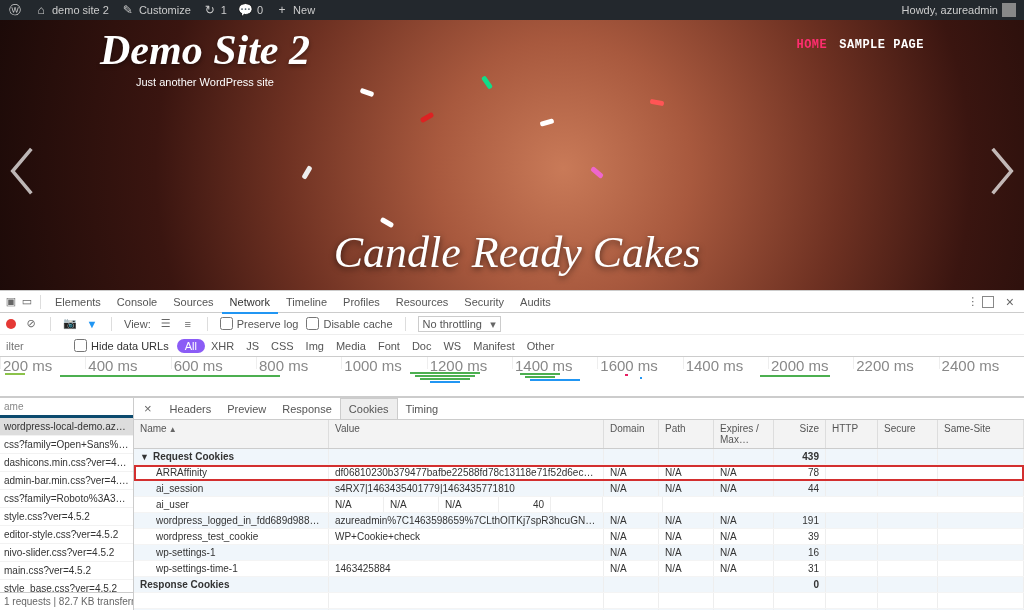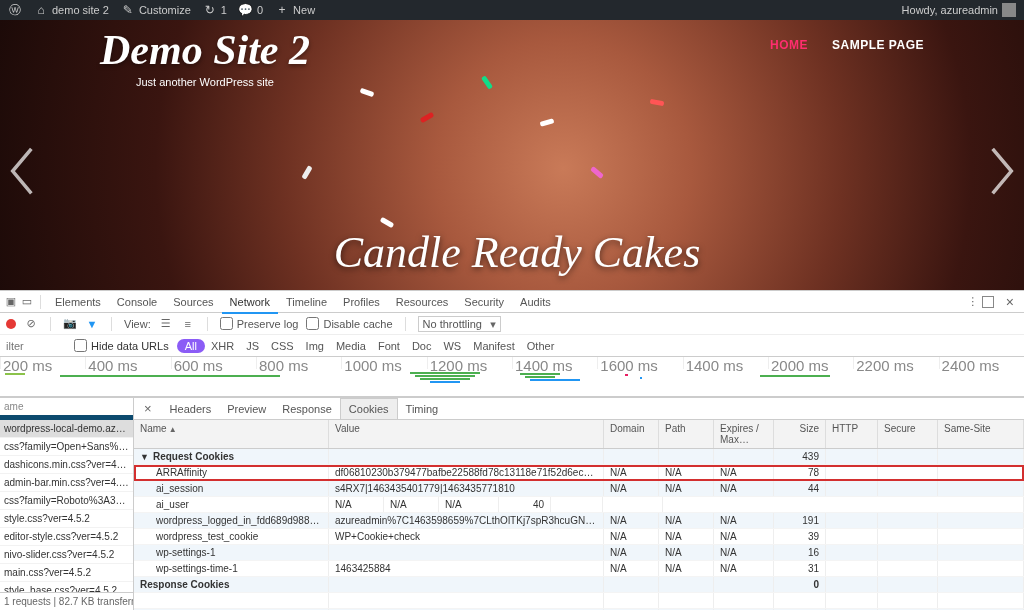--- a/index.html
+++ b/index.html
@@ -11,21 +11,21 @@
 .wp-item { display: flex; align-items: center; gap: 4px; color: #ccc; cursor: pointer; }
 .wp-icon { width: 14px; height: 14px; display: inline-flex; align-items: center; justify-content: center; font-size: 12px; }
 .wp-avatar { width: 14px; height: 14px; background: #888; }
 
 
 .hero { height: 270px; position: relative; background: radial-gradient(circle at 55% 55%, #c97a58 0%, #a8593e 22%, #6e3122 48%, #3a1510 70%, #1c0a08 100%); overflow: hidden; }
 .sprinkle { position: absolute; width: 14px; height: 5px; border-radius: 2px; }
 .hero-top { position: absolute; top: 12px; left: 0; right: 0; display: flex; justify-content: space-between; align-items: flex-start; padding: 0 100px 0 100px; }
 .site-title { font-family: "Brush Script MT", cursive; font-size: 42px; color: #fff; font-style: italic; font-weight: bold; line-height: 0.9; text-shadow: 0 2px 4px rgba(0,0,0,0.4); }
 .tagline { font-size: 11px; color: #fff; margin-top: 6px; text-align: center; }
-.nav { display: flex; gap: 24px; margin-top: 6px; font-size: 12px; font-weight: bold; letter-spacing: 0.5px; }
+.nav { display: flex; gap: 12px; margin-top: 6px; font-size: 12px; font-weight: bold; letter-spacing: 0.5px; font-family: Liberation Mono, monospace; }
 .nav-home { color: #ff2d6f; }
 .nav-sample { color: #fff; }
 .hero-caption { position: absolute; bottom: 12px; left: 0; right: 0; text-align: center; font-family: "Brush Script MT", cursive; font-size: 44px; color: #fff; font-style: italic; text-shadow: 0 2px 6px rgba(0,0,0,0.6); padding-left: 10px; }
 .arrow-l, .arrow-r { position: absolute; top: 50%; transform: translateY(-20%); width: 28px; height: 42px; color: #fff; opacity: 0.7; cursor: pointer; }
 .arrow-l { left: 8px; } .arrow-r { right: 8px; }
 
 
 .devtools { height: 320px; border-top: 1px solid #ccc; display: flex; flex-direction: column; background: #fff; font-size: 11px; }
 .dt-tabs { display: flex; align-items: center; border-bottom: 1px solid #ccc; height: 22px; padding: 0 4px; gap: 2px; }
 .dt-tab { padding: 4px 8px; color: #555; cursor: pointer; }
@@ -48,21 +48,21 @@
 .dt-type.all { background: #8b5cf6; color: #fff; border-radius: 8px; padding: 1px 8px; }
 
 .timeline { height: 40px; border-bottom: 1px solid #ccc; position: relative; overflow: hidden; }
 .tl-ticks { position: absolute; top: 0; left: 0; right: 0; height: 12px; display: flex; font-size: 15px; color: #888; }
 .tl-tick { flex: 1; border-left: 1px solid #eee; padding-left: 2px; }
 .tl-bars { position: absolute; top: 14px; left: 0; right: 0; height: 24px; }
 .tl-bar { position: absolute; height: 2px; }
 
 .dt-body { flex: 1; display: flex; overflow: hidden; border-top: 1px solid #ccc; }
 .dt-side { width: 134px; border-right: 1px solid #ccc; display: flex; flex-direction: column; overflow: hidden; }
-.dt-side-head { font-size: 10px; color: #888; padding: 3px 4px; border-bottom: 5px solid #0c4a6e; }
+.dt-side-head { font-size: 10px; color: #888; padding: 3px 4px; border-bottom: 3px solid #0c4a6e; }
 .dt-reqlist { flex: 1; overflow-y: auto; }
 .dt-req { padding: 3px 4px; border-bottom: 1px solid #f2f2f2; white-space: nowrap; overflow: hidden; text-overflow: ellipsis; cursor: pointer; font-size: 10px; }
 .dt-req.sel { background: #ddd; }
 .dt-status { border-top: 1px solid #ccc; font-size: 10px; color: #666; padding: 3px 4px; white-space: nowrap; overflow: hidden; }
 
 .dt-content { flex: 1; display: flex; flex-direction: column; overflow: hidden; }
 .dt-sub-tabs { display: flex; align-items: center; height: 22px; border-bottom: 1px solid #ccc; gap: 2px; padding-left: 2px; }
 .dt-sub-close { padding: 0 8px; cursor: pointer; color: #666; font-size: 13px; }
 .dt-sub-tab { padding: 4px 8px; color: #555; cursor: pointer; }
 .dt-sub-tab.active { background: #eee; border: 1px solid #ccc; border-bottom: none; }
@@ -270,21 +270,21 @@
         </div>
         <div class="ct-row">
           <div class="col-name ct-section">
               <span class="tri">▼</span>
               <span>Request Cookies</span>
             </div>
           <div class="col-value"></div>
             <div class="col-domain"></div>
             <div class="col-path"></div>
             <div class="col-exp"></div>
-          <div class="col-size" style="font-weight:normal">439</div>
+          <div class="col-size" style="font-weight:bold">439</div>
           <div class="col-http"></div>
             <div class="col-secure"></div>
             <div class="col-same"></div>
         </div>
         <div id="cookie-rows">
             <div class="ct-row ct-hl">
               <div class="col-name" style="padding-left:22px">ARRAffinity</div>
               <div class="col-value">df06810230b379477bafbe22588fd78c13118e71f52d6ec9df7d64a3aec8787f</div>
               <div class="col-domain">N/A</div>
               <div class="col-path">N/A</div>

